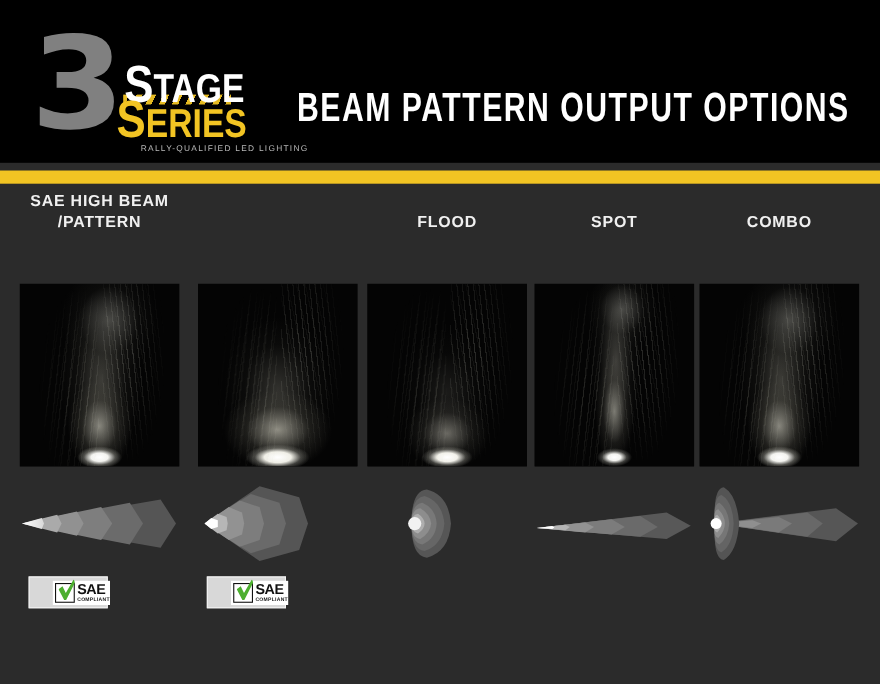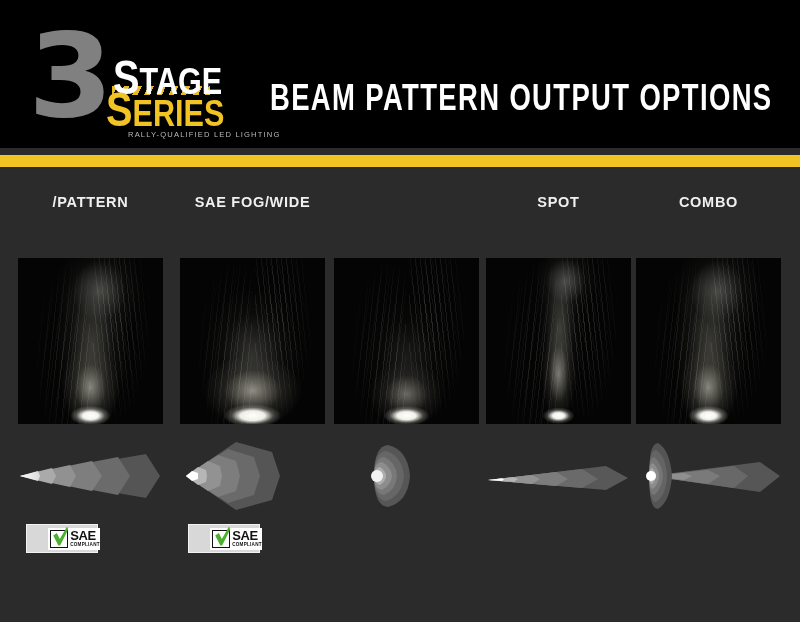--- a/index.html
+++ b/index.html
@@ -214,21 +214,21 @@
 
   <div class="header-title">BEAM PATTERN OUTPUT OPTIONS</div>
 </div>
 
 <div class="yellow-bar"></div>
 
 <div class="grid">
 
   <div class="col" style="left:18px">
     <div class="col-label two-line" style="top:6px; width:160px;">
-      <br>
+      <span>SAE HIGH BEAM</span><br>
       <span>/PATTERN</span>
     </div>
 
     <div class="photo">
       <div class="road"></div>
         <div class="veg-l"></div>
         <div class="veg-r"></div>
     </div>
 
     <div class="beam">
@@ -253,21 +253,20 @@
         <span class="badge-check"></span>
         <span class="badge-text">
           <span class="badge-sae">SAE</span>
           <span class="badge-comp">COMPLIANT</span>
         </span>
       </div>
     </div>
   </div>
 
   <div class="col" style="left:180px">
-    <div class="col-label" style="top:25px;">SAE FOG/WIDE</div>
 
     <div class="photo p-wide">
       <div class="road"></div>
         <div class="veg-l"></div>
         <div class="veg-r"></div>
     </div>
 
     <div class="beam">
       <svg width="145" height="72" viewBox="0 0 145 72">
         <path d="M6 36 L56 2 L92 12 L100 36 L92 60 L56 70 Z" fill="#555555"></path>
@@ -284,20 +283,21 @@
         <span class="badge-check"></span>
         <span class="badge-text">
           <span class="badge-sae">SAE</span>
           <span class="badge-comp">COMPLIANT</span>
         </span>
       </div>
     </div>
   </div>
 
   <div class="col" style="left:334px">
+    <div class="col-label" style="top:25px;">FLOOD</div>
 
     <div class="photo p-flood">
       <div class="road"></div>
         <div class="veg-l"></div>
         <div class="veg-r"></div>
     </div>
 
     <div class="beam">
       <svg width="145" height="72" viewBox="0 0 145 72">
         <path d="M40 36 Q40 6 54 5 Q74 10 76 36 Q74 62 54 67 Q40 66 40 36 Z" fill="#565656"></path>

